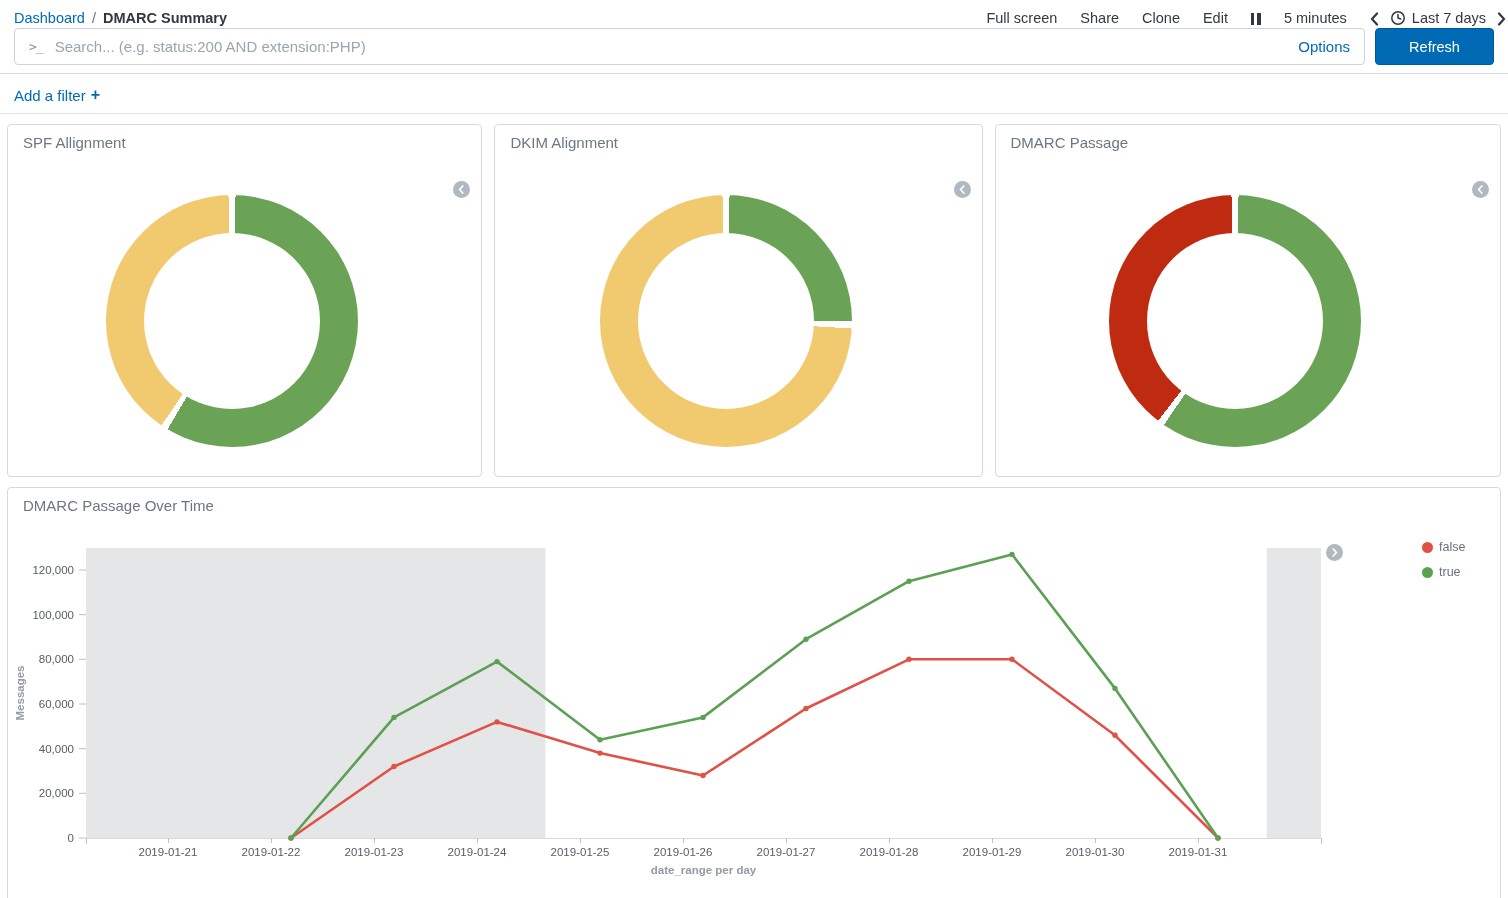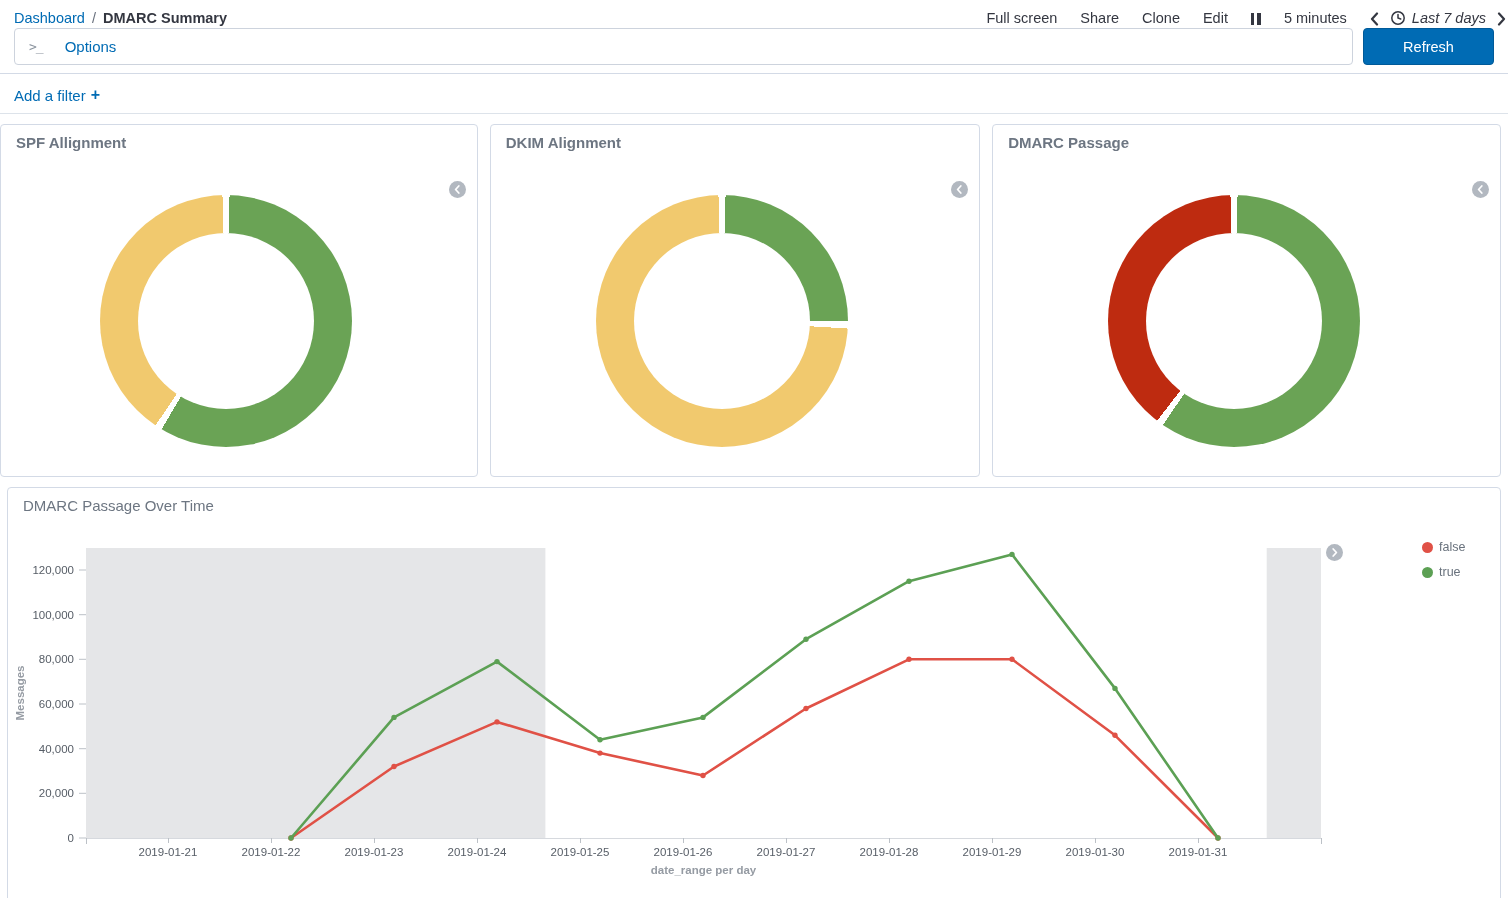--- a/index.html
+++ b/index.html
@@ -9,42 +9,42 @@
   
   .topnav { height:26px; padding:4px 2px 0 14px; display:flex; justify-content:space-between; align-items:flex-end; font-size:14.5px; }
   .crumbs { display:flex; gap:7px; align-items:center; }
   .crumb-link { color:#006BB4; cursor:pointer; }
   .crumb-sep { color:#69707D; }
   .crumb-cur { color:#343741;font-weight:bold; }
   .nav-right { display:flex; align-items:center; gap:23px; color:#343741; }
   .nav-item { cursor:pointer; white-space:nowrap; }
   .pause-icon { display:inline-flex; gap:3px; cursor:pointer; margin-top:1px; }
   .pause-icon i { display:block; width:3.5px; height:12px; background:#343741; }
-  .timecluster { display:flex; align-items:center; gap:11px;font-style:italic; }
+  .timecluster { display:flex; align-items:center; gap:11px; }
   .chev { display:inline-flex; cursor:pointer; margin-top:1px; }
   .clockwrap { display:inline-flex; align-items:center; gap:6px; cursor:pointer; }
 
   
   .querybar { display:flex; gap:10px; padding:2px 14px 8px 14px; border-bottom:1px solid #D3DAE6; }
   .searchbox { flex:1; height:37px; border:1px solid #CDD3DD; border-radius:4px; background:#fff;
     display:flex; align-items:center; padding:0 14px; }
   .prompt { font-family:"DejaVu Sans Mono","Liberation Mono",monospace; font-size:13px; color:#8A939E; margin-right:12px; letter-spacing:-1px; }
   .searchbox input { flex:1; border:none; outline:none; font-size:15px; color:#343741; font-family:inherit; }
   .searchbox input::placeholder { color:#9AA5B1; }
   .options-link { color:#006BB4; font-size:15px; cursor:pointer; margin-left:10px; }
-  .refresh-btn { width:131px; height:37px; background:#006BB4; color:#fff; border:1px solid #005A99; border-radius:4px;
+  .refresh-btn { width:119px; height:37px; background:#006BB4; color:#fff; border:1px solid #005A99; border-radius:4px;
     font-size:14.5px; font-family:inherit; cursor:pointer; }
 
   
   .filterbar { padding:12px 26px 9px 14px; border-bottom:1px solid #DDE3EA; font-size:15px; }
   .addfilter { color:#006BB4; cursor:pointer; display:inline-flex; align-items:center; gap:5px; }
   .addfilter b { font-weight:700; font-size:16px; }
 
   
-  .row { display:flex; gap:12px; margin:10px 7px 0 0;font-weight:bold; }
+  .row { display:flex; gap:12px; margin:10px 7px 0 7px; }
   .panel { position:relative; background:#fff; border:1px solid #D3DAE6; border-radius:4px; height:353px; }
   .p1 { width:491px; } .p2 { width:504px; } .p3 { width:523px; }
   .panel-title { padding:9px 15px; font-size:15px; color:#6D7682; }
   .panel-bottom { margin:10px 7px 4px 7px; height:438px; width:1494px; }
 
   .collapse-btn { position:absolute; top:56px; right:11px; width:17px; height:17px; border-radius:50%;
     background:#B2B8C0; display:flex; align-items:center; justify-content:center; cursor:pointer; }
 
   .donut-wrap { position:absolute; top:70px; left:50%; margin-left:-139px; width:252px; height:252px; }
   .donut { width:252px; height:252px; border-radius:50%; cursor:pointer; }
@@ -97,20 +97,21 @@
             <polyline points="2,1.5 7,7 2,12.5" fill="none" stroke="#343741" stroke-width="2.2" stroke-linecap="round" stroke-linejoin="round"></polyline>
           </svg>
       </span>
     </span>
   </div>
 </div>
 
 <div class="querybar">
   <div class="searchbox">
     <span class="prompt">&gt;_</span>
+    <input type="text" placeholder="Search... (e.g. status:200 AND extension:PHP)" style="">
     <span class="options-link">Options</span>
   </div>
   <button class="refresh-btn">Refresh</button>
 </div>
 
 <div class="filterbar">
   <span class="addfilter">
     <span>Add a filter</span>
     <b>+</b>
   </span>

